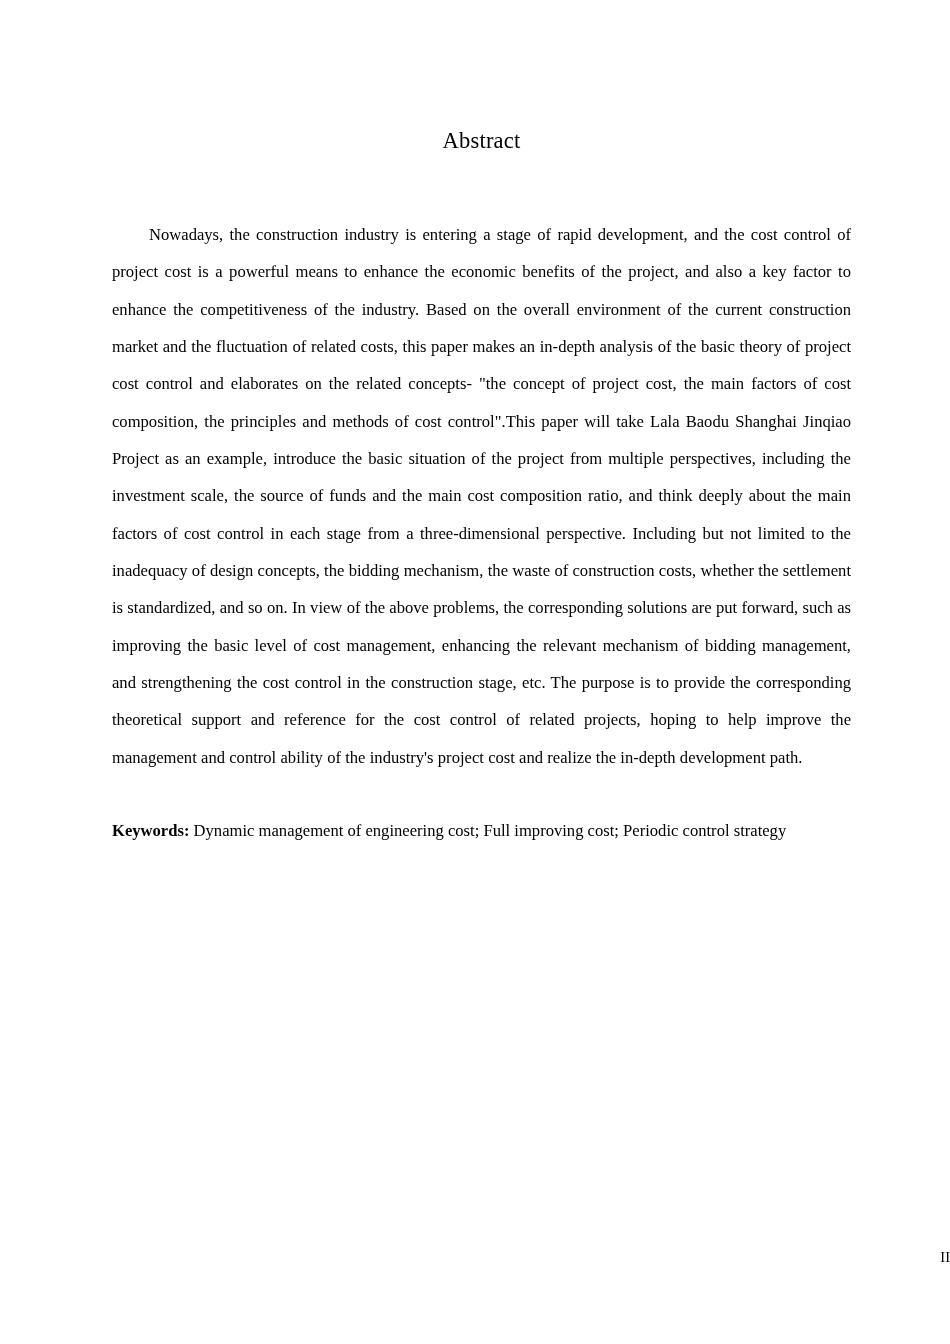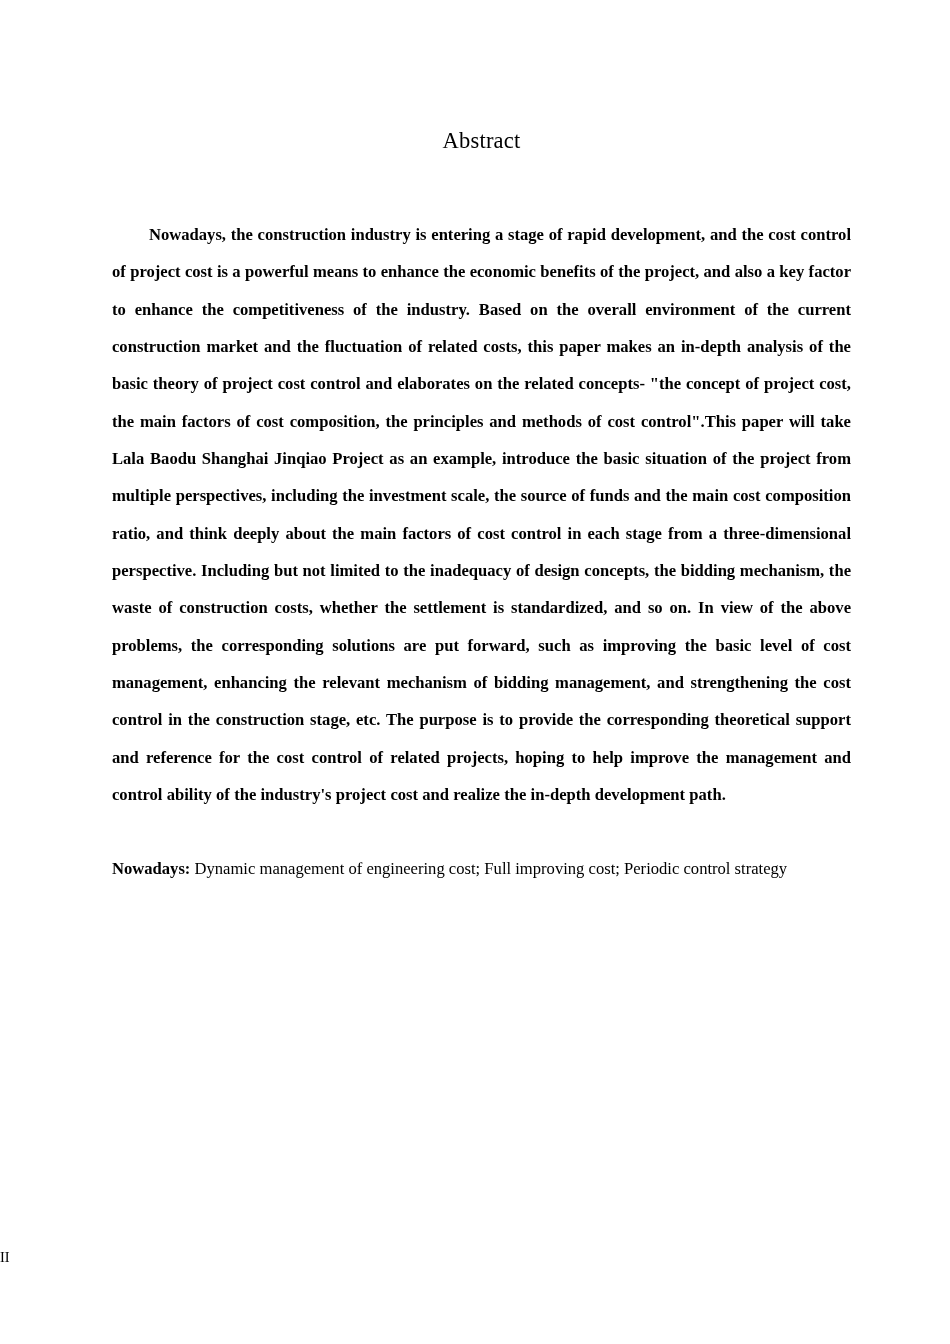--- a/index.html
+++ b/index.html
@@ -38,56 +38,56 @@
   .abstract-body {
     margin: 0;
     padding-top: 61px;
     font-size: 16.6px;
     line-height: 37.35px;
     text-align: justify;
     text-justify: inter-word;
     text-indent: 37px;
     hyphens: none;
     word-spacing: 0.1px;
-    font-weight: bold;
   }
   .keywords-block {
     margin: 0;
     padding-top: 36px;
     font-size: 16.6px;
     line-height: 37.35px;
     text-align: justify;
     text-justify: inter-word;
     text-indent: 0;
   }
   .kw-label {
     font-weight: bold;
   }
   .page-number {
     position: absolute;
     left: 0;
     right: 0;
     top: 1248px;
-    text-align: left;
+    text-align: right;
     font-size: 14.5px;
     line-height: 18px;
+    padding-left: 39px;
   }
 </style>
 </head>
 <body>
 
 <div class="page">
 
   <div class="content">
 
     <h1 class="doc-title">Abstract</h1>
 
     <p class="abstract-body">Nowadays, the construction industry is entering a stage of rapid development, and the cost control of project cost is a powerful means to enhance the economic benefits of the project, and also a key factor to enhance the competitiveness of the industry. Based on the overall environment of the current construction market and the fluctuation of related costs, this paper makes an in-depth analysis of the basic theory of project cost control and elaborates on the related concepts- "the concept of project cost, the main factors of cost composition, the principles and methods of cost control".This paper will take Lala Baodu Shanghai Jinqiao Project as an example, introduce the basic situation of the project from multiple perspectives, including the investment scale, the source of funds and the main cost composition ratio, and think deeply about the main factors of cost control in each stage from a three-dimensional perspective. Including but not limited to the inadequacy of design concepts, the bidding mechanism, the waste of construction costs, whether the settlement is standardized, and so on. In view of the above problems, the corresponding solutions are put forward, such as improving the basic level of cost management, enhancing the relevant mechanism of bidding management, and strengthening the cost control in the construction stage, etc. The purpose is to provide the corresponding theoretical support and reference for the cost control of related projects, hoping to help improve the management and control ability of the industry's project cost and realize the in-depth development path.</p>
 
     <p class="keywords-block">
-      <span class="kw-label">Nowadays:</span><span> Dynamic management of engineering cost; Full improving cost; Periodic control strategy</span>
+      <span class="kw-label">Keywords:</span><span> Dynamic management of engineering cost; Full improving cost; Periodic control strategy</span>
     </p>
 
   </div>
 
   <div class="page-number">II</div>
 
 </div>
 
 </body></html>

